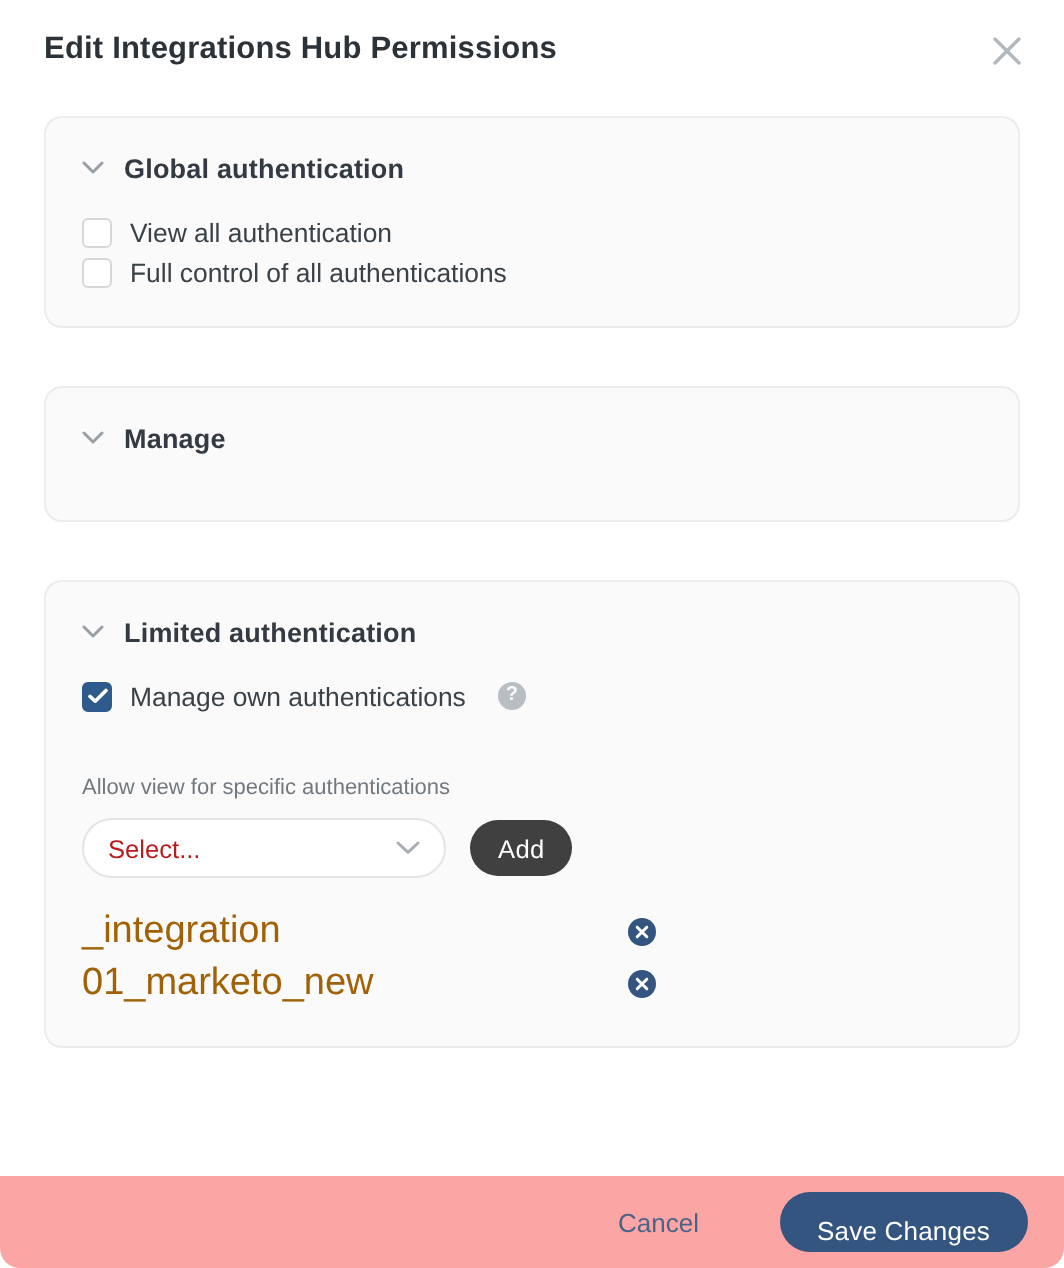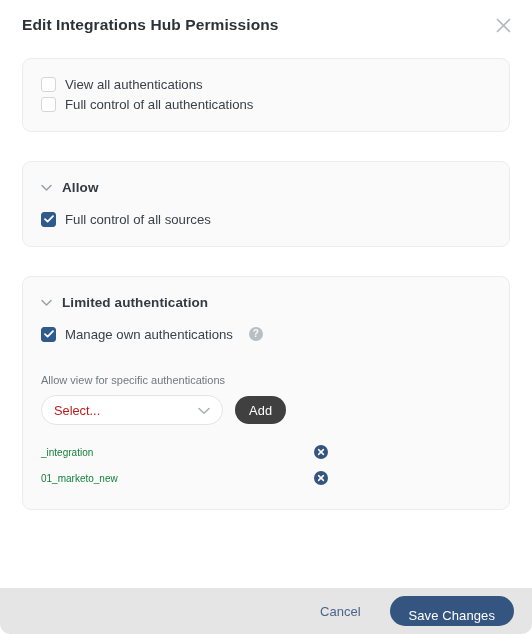--- a/index.html
+++ b/index.html
@@ -190,45 +190,45 @@
   }
 
   
   .auth-list { margin-top: 14px; }
   .auth-item {
     display: flex;
     align-items: center;
     height: 26px;
   }
   .auth-name {
-    font-size: 10px;
-    color: #15803d;
+    font-size: 19px;
+    color: #a16207;
     flex: 1 1 auto;
   }
   .remove-btn {
     width: 14px;
     height: 14px;
     flex: 0 0 auto;
     margin-right: 163px;
     cursor: pointer;
     display: flex;
     align-items: center;
     justify-content: center;
   }
   .remove-btn svg { display: block; }
 
   
   .modal-footer {
     flex: 0 0 auto;
     height: 46px;
-    background: #e5e5e5;
+    background: #fca5a5;
     display: flex;
     align-items: center;
     justify-content: flex-end;
-    gap: 23px;
+    gap: 34px;
     padding: 0 18px 0 0;
     box-sizing: border-box;
   }
   .cancel-link {
     font-size: 13px;
     color: #4a6489;
     cursor: pointer;
     background: none;
     border: none;
     font-family: "Liberation Sans", sans-serif;
@@ -257,50 +257,50 @@
     <div class="close-btn">
       <svg width="15" height="15" viewBox="0 0 15 15" aria-hidden="true">
         <path d="M1.5 1.5 L13.5 13.5 M13.5 1.5 L1.5 13.5" stroke="#b4b8bc" stroke-width="1.7" stroke-linecap="round"></path>
       </svg>
     </div>
   </div>
 
   <div class="modal-body">
 
     <div class="card">
+      <div class="card-head">
+        <span class="chev">
+          <svg width="11" height="8" viewBox="0 0 11 8" aria-hidden="true">
+            <path d="M1 1.5 L5.5 6 L10 1.5" fill="none" stroke="#9aa0a6" stroke-width="1.5" stroke-linecap="round" stroke-linejoin="round"></path>
+          </svg>
+        </span>
+        <span class="card-head-title">Global authentication</span>
+      </div>
 
       <div class="cb-row">
         <span class="cb unchecked"></span>
-        <span class="cb-label">View all authentications</span>
+        <span class="cb-label">View all authentication</span>
       </div>
 
       <div class="cb-row">
         <span class="cb unchecked"></span>
         <span class="cb-label">Full control of all authentications</span>
       </div>
     </div>
 
     <div class="card">
       <div class="card-head">
         <span class="chev">
           <svg width="11" height="8" viewBox="0 0 11 8" aria-hidden="true">
             <path d="M1 1.5 L5.5 6 L10 1.5" fill="none" stroke="#9aa0a6" stroke-width="1.5" stroke-linecap="round" stroke-linejoin="round"></path>
           </svg>
         </span>
-        <span class="card-head-title">Allow</span>
-      </div>
-
-      <div class="cb-row" style="margin-top:10px">
-        <span class="cb checked">
-          <svg width="10" height="8" viewBox="0 0 10 8" aria-hidden="true">
-            <path d="M1 4.2 L3.6 6.6 L9 1.2" fill="none" stroke="#ffffff" stroke-width="1.8" stroke-linecap="round" stroke-linejoin="round"></path>
-          </svg>
-        </span>
-        <span class="cb-label">Full control of all sources</span>
-      </div>
+        <span class="card-head-title">Manage</span>
+      </div>
+
     </div>
 
     <div class="card last">
       <div class="card-head">
         <span class="chev">
           <svg width="11" height="8" viewBox="0 0 11 8" aria-hidden="true">
             <path d="M1 1.5 L5.5 6 L10 1.5" fill="none" stroke="#9aa0a6" stroke-width="1.5" stroke-linecap="round" stroke-linejoin="round"></path>
           </svg>
         </span>
         <span class="card-head-title">Limited authentication</span>

